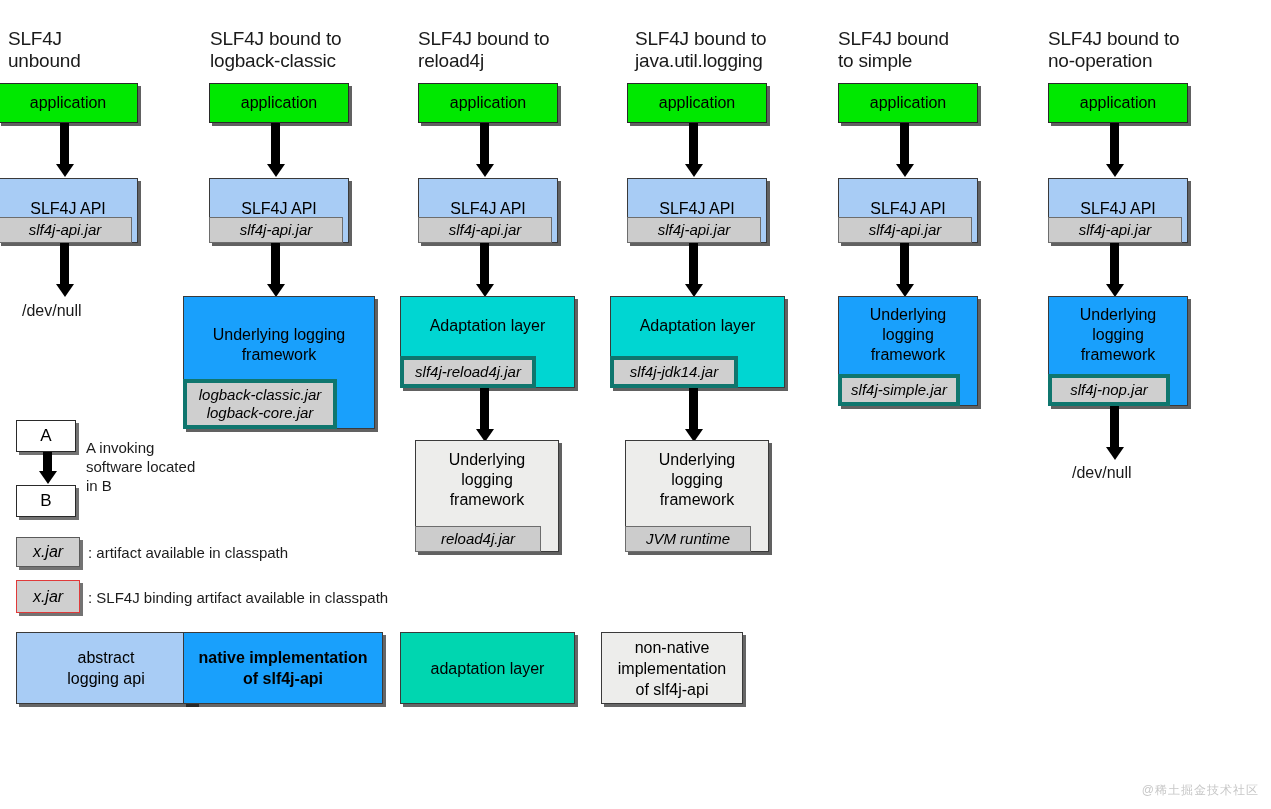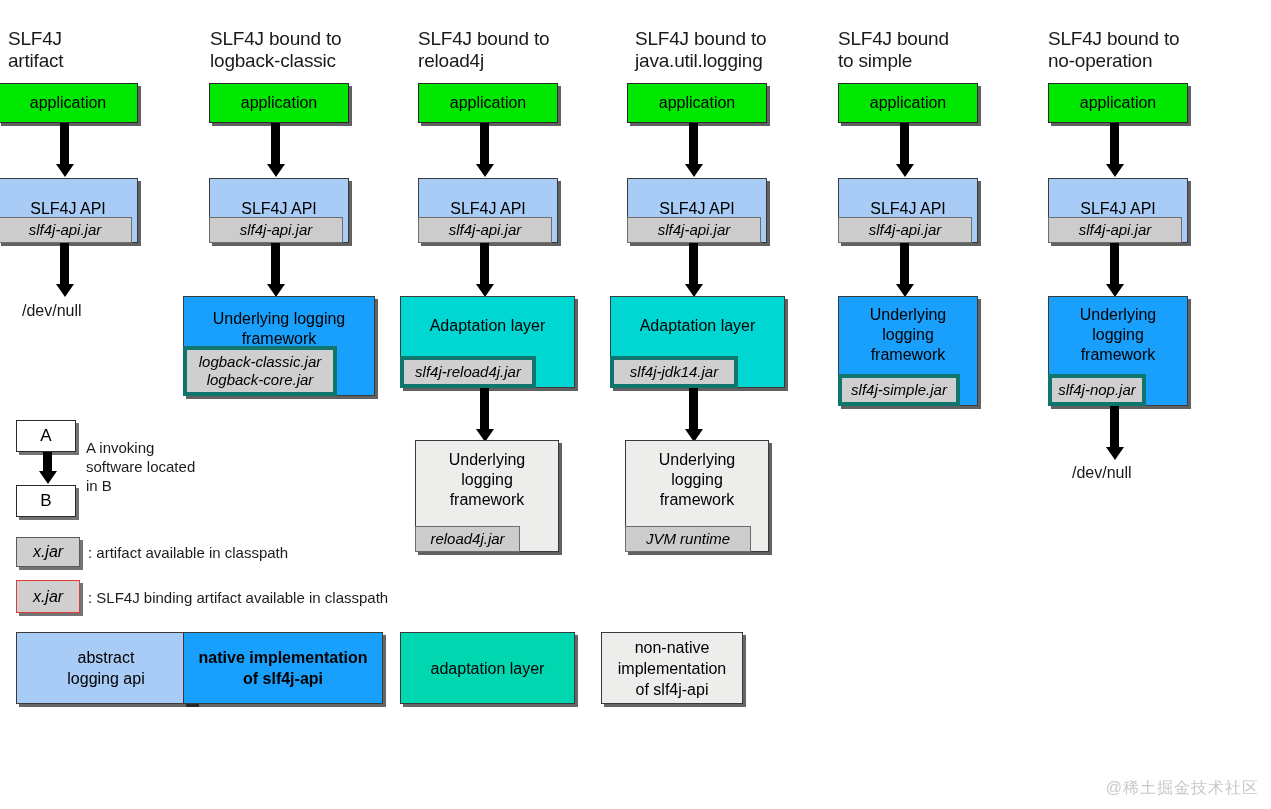--- a/index.html
+++ b/index.html
@@ -168,33 +168,33 @@
   .key-box.abstract  { background: #a8ccf5; }
   .key-box.native    { background: #19a0fc; font-weight: bold; }
   .key-box.adapt     { background: #00d6b0; }
   .key-box.nonnative { background: #ededeb; }
 
   
   #watermark {
     position: absolute;
     right: 12px;
     bottom: 10px;
-    font-size: 16px;
+    font-size: 12px;
     color: #c8c8c8;
     letter-spacing: 1px;
     white-space: nowrap;
   }
 </style>
 </head>
 <body>
 
 <div id="canvas">
 
   <div class="col-title" style="left:8px; top:28px;">SLF4J
-artifact</div>
+unbound</div>
 
   <div class="node app" style="left:-2px; top:83px; width:140px; height:40px;">
     <div class="title">application</div>
   </div>
 
   <div class="arrow" style="left:60px; top:123px; height:42px;"></div>
 
   <div class="node api" style="left:-2px; top:178px; width:140px; height:65px;">
     <div class="title">SLF4J API</div>
     <div class="jar" style="width:134px;">slf4j-api.jar</div>
@@ -213,21 +213,21 @@
 
   <div class="arrow" style="left:271px; top:123px; height:42px;"></div>
 
   <div class="node api" style="left:209px; top:178px; width:140px; height:65px;">
     <div class="title">SLF4J API</div>
     <div class="jar" style="width:134px;">slf4j-api.jar</div>
   </div>
 
   <div class="arrow" style="left:271px; top:243px; height:42px;"></div>
 
-  <div class="node native" style="left:183px; top:296px; width:192px; height:100px;">
+  <div class="node native" style="left:183px; top:296px; width:192px; height:133px;">
     <div class="title" style="padding-bottom:36px;">Underlying logging
 framework</div>
     <div class="jar binding" style="width:154px;">logback-classic.jar
 logback-core.jar</div>
   </div>
 
   <div class="col-title" style="left:418px; top:28px;">SLF4J bound to
 reload4j</div>
 
   <div class="node app" style="left:418px; top:83px; width:140px; height:40px;">
@@ -247,21 +247,21 @@
     <div class="title" style="padding-bottom:34px;">Adaptation layer</div>
     <div class="jar binding" style="width:136px;">slf4j-reload4j.jar</div>
   </div>
 
   <div class="arrow" style="left:480px; top:388px; height:42px;"></div>
 
   <div class="node nonnative" style="left:415px; top:440px; width:144px; height:112px;">
     <div class="title" style="padding-bottom:34px;">Underlying
 logging
 framework</div>
-    <div class="jar" style="width:105px;">reload4j.jar</div>
+    <div class="jar" style="width:126px;">reload4j.jar</div>
   </div>
 
   <div class="col-title" style="left:635px; top:28px;">SLF4J bound to
 java.util.logging</div>
 
   <div class="node app" style="left:627px; top:83px; width:140px; height:40px;">
     <div class="title">application</div>
   </div>
 
   <div class="arrow" style="left:689px; top:123px; height:42px;"></div>
@@ -323,21 +323,21 @@
     <div class="title">SLF4J API</div>
     <div class="jar" style="width:134px;">slf4j-api.jar</div>
   </div>
 
   <div class="arrow" style="left:1110px; top:243px; height:42px;"></div>
 
   <div class="node native" style="left:1048px; top:296px; width:140px; height:110px;">
     <div class="title" style="padding-bottom:34px;">Underlying
 logging
 framework</div>
-    <div class="jar binding" style="width:98px;">slf4j-nop.jar</div>
+    <div class="jar binding" style="width:122px;">slf4j-nop.jar</div>
   </div>
 
   <div class="arrow" style="left:1110px; top:406px; height:42px;"></div>
 
   <div class="plain-label" style="left:1072px; top:464px;">/dev/null</div>
 
   <div class="legend-box" style="left:16px; top:420px; width:60px; height:32px;">A</div>
 
   <div class="arrow" style="left:43px; top:452px; height:20px;"></div>
 

